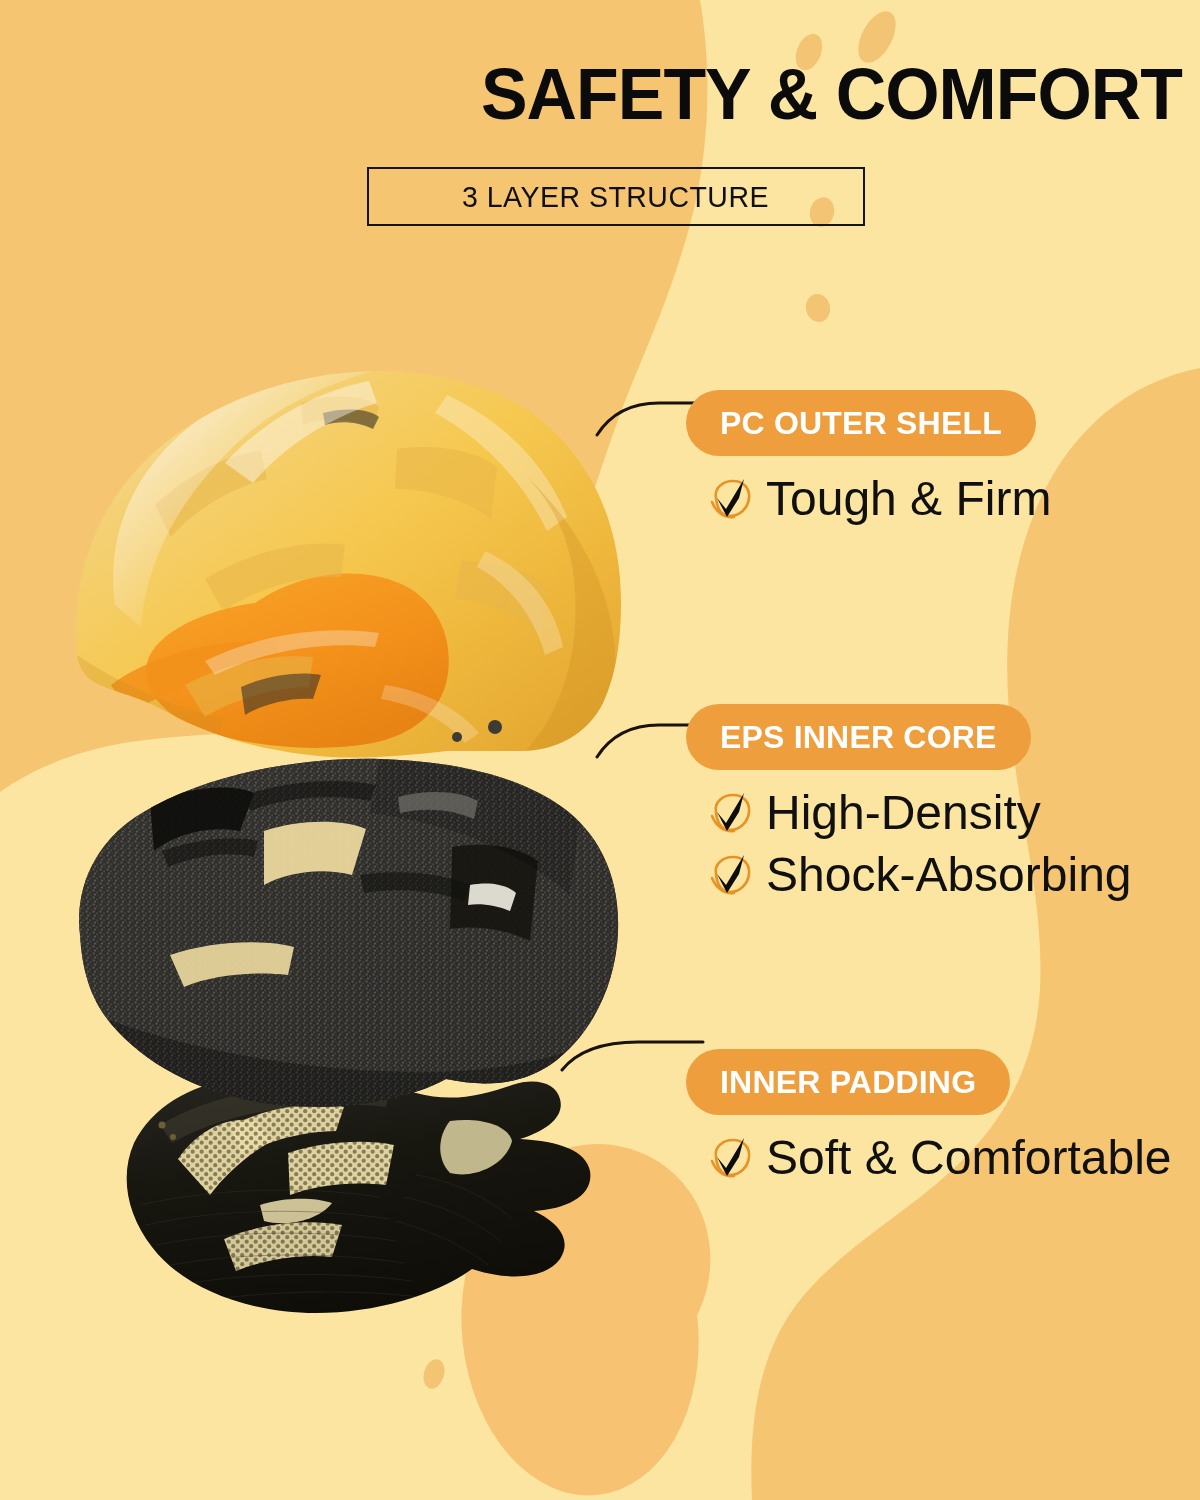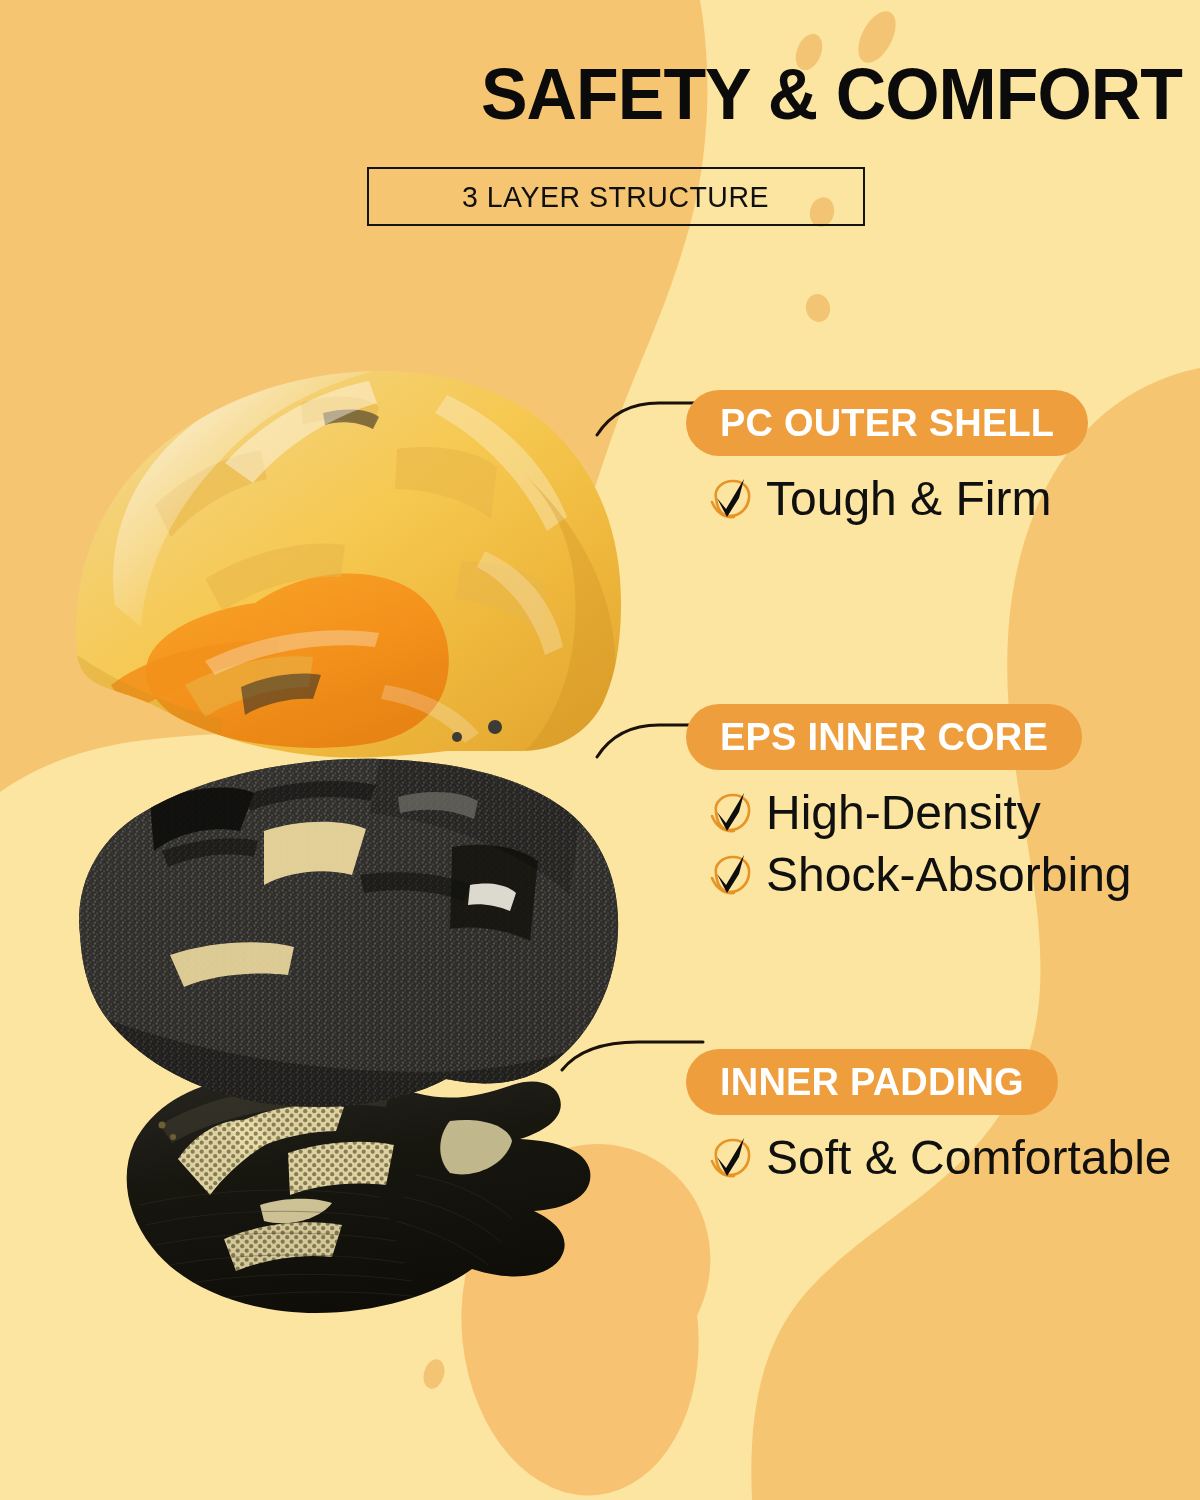--- a/index.html
+++ b/index.html
@@ -75,21 +75,21 @@
     align-items: center;
     justify-content: center;
     background: #EE9E3C;
     border-radius: 34px;
     height: 66px;
     padding: 0 34px;
     box-sizing: border-box;
   }
   .badge-text {
     color: #ffffff;
-    font-size: 38px;
+    font-size: 32px;
     font-weight: bold;
     letter-spacing: 0.2px;
     white-space: nowrap;
   }
   .bullets {
     margin-top: 16px;
     padding-left: 22px;
   }
   .bullet {
     display: flex;

